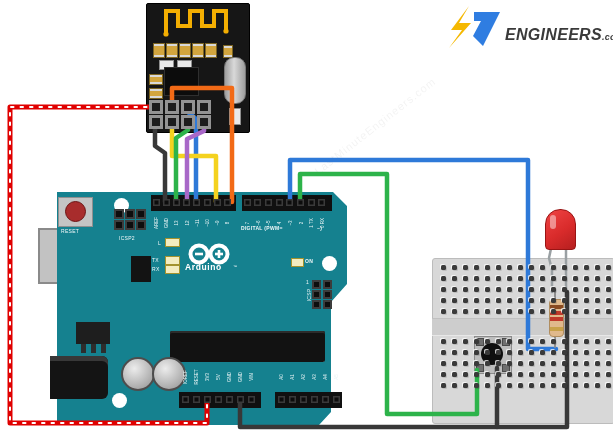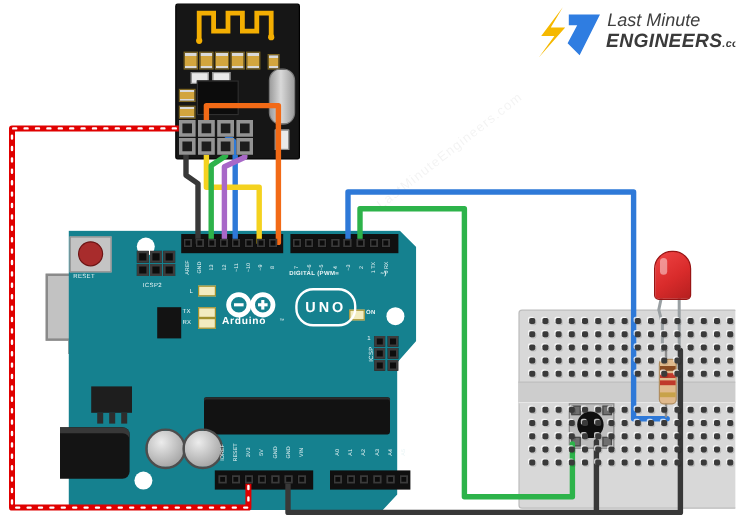--- a/index.html
+++ b/index.html
@@ -135,23 +135,20 @@
 
   <svg class="abs" style="left:183px;top:241px;" width="60" height="28">
     <circle cx="16" cy="13" r="8.5" fill="none" stroke="#fff" stroke-width="4"></circle>
     <circle cx="36" cy="13" r="8.5" fill="none" stroke="#fff" stroke-width="4"></circle>
     <rect x="12" y="11.7" width="8" height="2.6" fill="#fff"></rect>
     <rect x="32" y="11.7" width="8" height="2.6" fill="#fff"></rect>
     <rect x="34.7" y="9" width="2.6" height="8" fill="#fff"></rect>
   </svg>
   <div class="abs" style="left:185px;top:262px;color:#fff;font-weight:bold;font-size:8.5px;letter-spacing:.6px;">Arduino</div>
   <div class="abs" style="left:233px;top:264px;color:#fff;font-size:4px;">™</div>
-  <div id="uno-badge">
-      <span>UNO</span>
-    </div>
 
   <div id="atmega"></div>
   <div id="usb-chip"></div>
   <div class="cap" style="left:121px;top:357px;"></div>
   <div class="cap" style="left:152px;top:357px;"></div>
   <div id="regulator"></div>
   <div class="reg-leg" style="left:81px;top:344px;"></div>
   <div class="reg-leg" style="left:91px;top:344px;"></div>
   <div class="reg-leg" style="left:101px;top:344px;"></div>
 
@@ -188,21 +185,20 @@
     <div class="band" style="top: 11px; background: rgb(192, 57, 43);"></div>
     <div class="band" style="top: 17px; background: rgb(192, 57, 43);"></div>
     <div class="band" style="top: 27px; background: rgb(200, 162, 74);"></div>
   </div>
   <div id="led-bulb"></div>
 
   <svg class="abs" style="left:447px;top:2px;" width="58" height="50">
     <polygon id="bolt-y" points="22,4 4,28 15,28 2,46 24,21 12,21" fill="#f5b800"></polygon>
     <polygon id="bolt-b" points="27,10 53,10 36,44 26,34 34,19 27,19" fill="#2f7de1"></polygon>
   </svg>
-  <div id="logo-text1">Last Minute</div>
   <div id="logo-text2"><span>ENGINEERS</span><span id="logo-suffix">.com</span></div>
 
 <div class="nrfcell" style="left: 149px; top: 100px;"></div>
     <div class="nrfcell" style="left: 165px; top: 100px;"></div>
     <div class="nrfcell" style="left: 181px; top: 100px;"></div>
     <div class="nrfcell" style="left: 197px; top: 100px;"></div>
     <div class="nrfcell" style="left: 149px; top: 115px;"></div>
     <div class="nrfcell" style="left: 165px; top: 115px;"></div>
     <div class="nrfcell" style="left: 181px; top: 115px;"></div>
     <div class="nrfcell" style="left: 197px; top: 115px;"></div>

